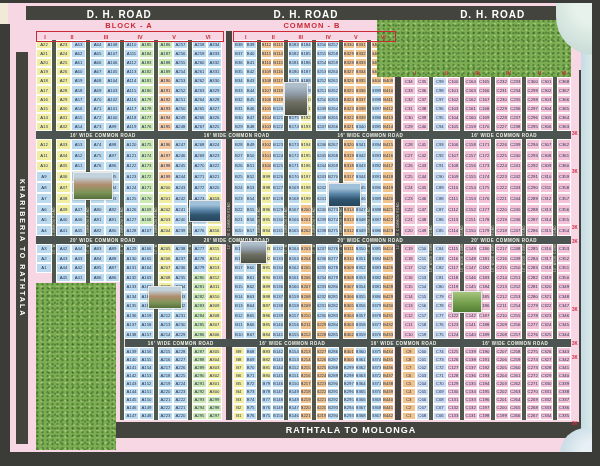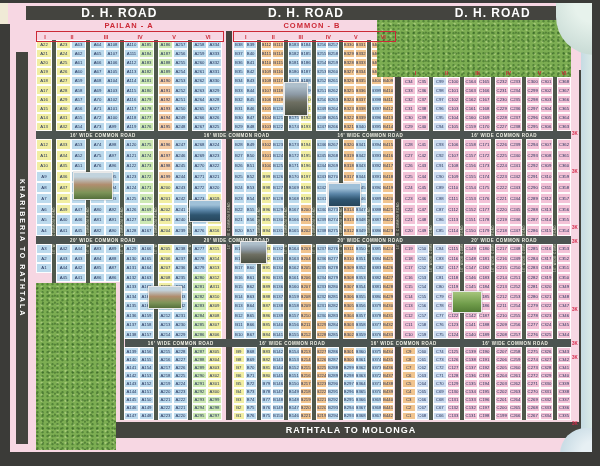--- a/index.html
+++ b/index.html
@@ -55,41 +55,41 @@
   .photo.lake{background:linear-gradient(180deg,#9fc0d8 20%,#5b86a8 45%,#2f5570 70%,#27465c);}
   .photo.lawn{background:linear-gradient(180deg,#a6c57c,#6f9c4a 60%,#537d36);}
   .mark3k{z-index:7;color:#d6294a;font-size:4.5px;font-weight:bold;}
 </style>
 </head>
 <body>
 
 <div id="stage">
   <div id="sheet" class="abs"></div>
   <div id="content">
-      <div class="abs road-h" style="left: 26px; top: 6px; width: 560px; height: 14px; font-size: 12px;">
+      <div class="abs road-h" style="left: 26px; top: 6px; width: 560px; height: 14px; font-size: 10px; align-items: flex-end;">
         <span>D. H. ROAD</span>
         <span>D. H. ROAD</span>
         <span>D. H. ROAD</span>
       </div>
       <div class="abs road-h" style="left: 116px; top: 422px; width: 470px; height: 16px; font-size: 9px;">
         <span>RATHTALA TO MOLONGA</span>
       </div>
       <div class="abs road-v" style="left: 16px; top: 52px; width: 12px; height: 392px;">
         <span>KHARIBERIA TO RATHTALA</span>
       </div>
       <div class="abs road-v" style="left: 579px; top: 70px; width: 13px; height: 374px;">
         <span>PAILAN TO MOLONGA</span>
       </div>
       <div class="abs vroad" style="left: 226px; top: 31px; width: 6px; height: 389px;">
         <span>16' WIDE COMMON ROAD</span>
       </div>
       <div class="abs vroad" style="left: 395px; top: 31px; width: 6px; height: 389px;">
         <span>16' WIDE COMMON ROAD</span>
       </div>
-      <div class="abs blk-title" style="left: 84px; top: 21px; width: 90px;">PAILAN - A</div>
+      <div class="abs blk-title" style="left: 84px; top: 21px; width: 90px;">BLOCK - A</div>
       <div class="abs hdr-band" style="left: 36px; top: 31px; width: 186px; height: 9px; z-index: 7;">
         <div class="hdr-num" style="left: 0px; width: 16px;">I</div>
         <div class="hdr-num" style="left: 20px; width: 30px;">II</div>
         <div class="hdr-num" style="left: 54px; width: 30px;">III</div>
         <div class="hdr-num" style="left: 88px; width: 30px;">IV</div>
         <div class="hdr-num" style="left: 122px; width: 30px;">V</div>
         <div class="hdr-num" style="left: 156px; width: 30px;">VI</div>
       </div>
       <div class="abs block" style="left: 36px; top: 40px; width: 186px; height: 380px;">
         <div class="abs" style="left: 0px; top: 0px; width: 16px; height: 100%;">

